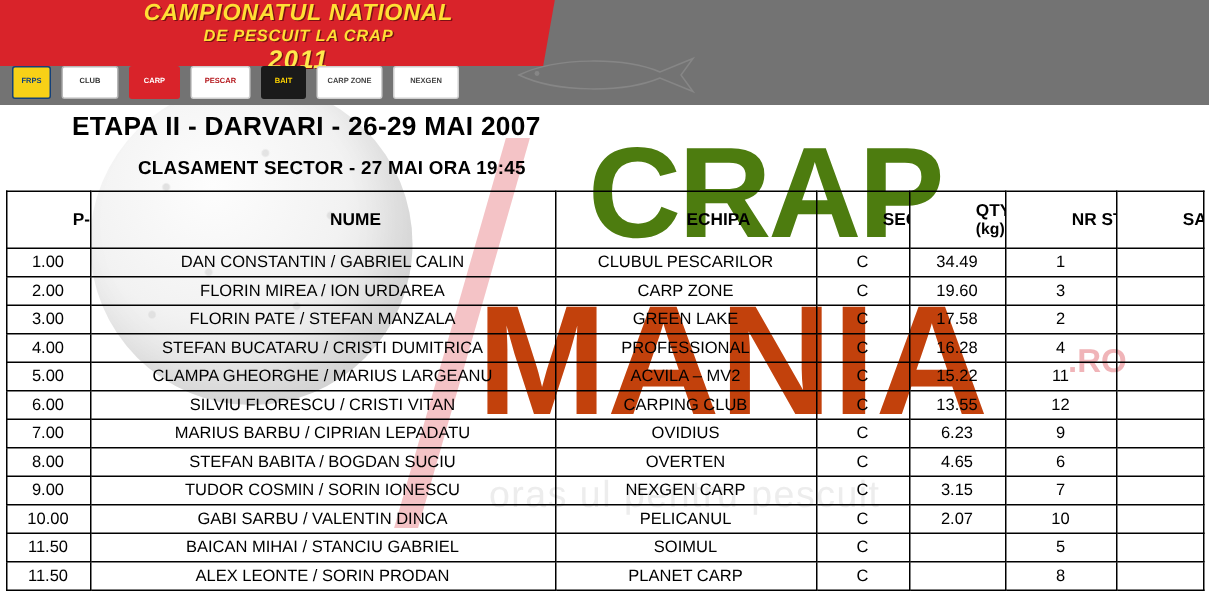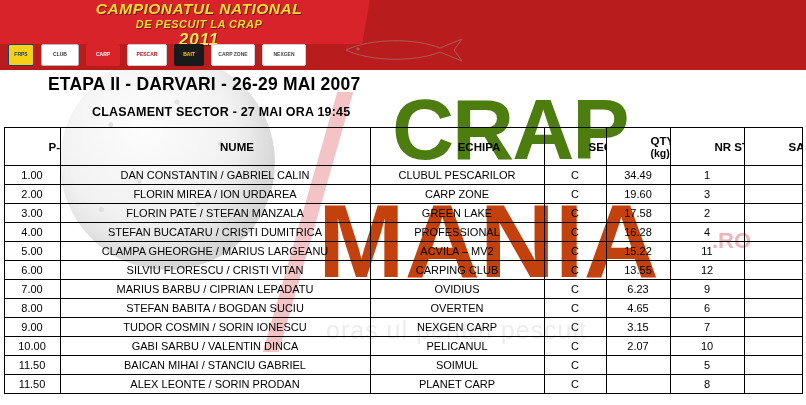--- a/index.html
+++ b/index.html
@@ -81,21 +81,21 @@
     width: 16px; height: 260px;
     background: #f4c3c6;
     transform: skewX(-16deg);
   }
 
   
   #banner {
     position: relative;
     z-index: 2;
     height: 70px;
-    background: #b91c1c;
+    background: #737373;
     overflow: hidden;
     padding-left: 18px;
   }
   .banner-red {
     position: absolute;
     left: 0; top: 0;
     width: 380px; height: 44px;
     background: #d9232a;
     transform: skewX(-10deg) translateX(-14px);
   }

